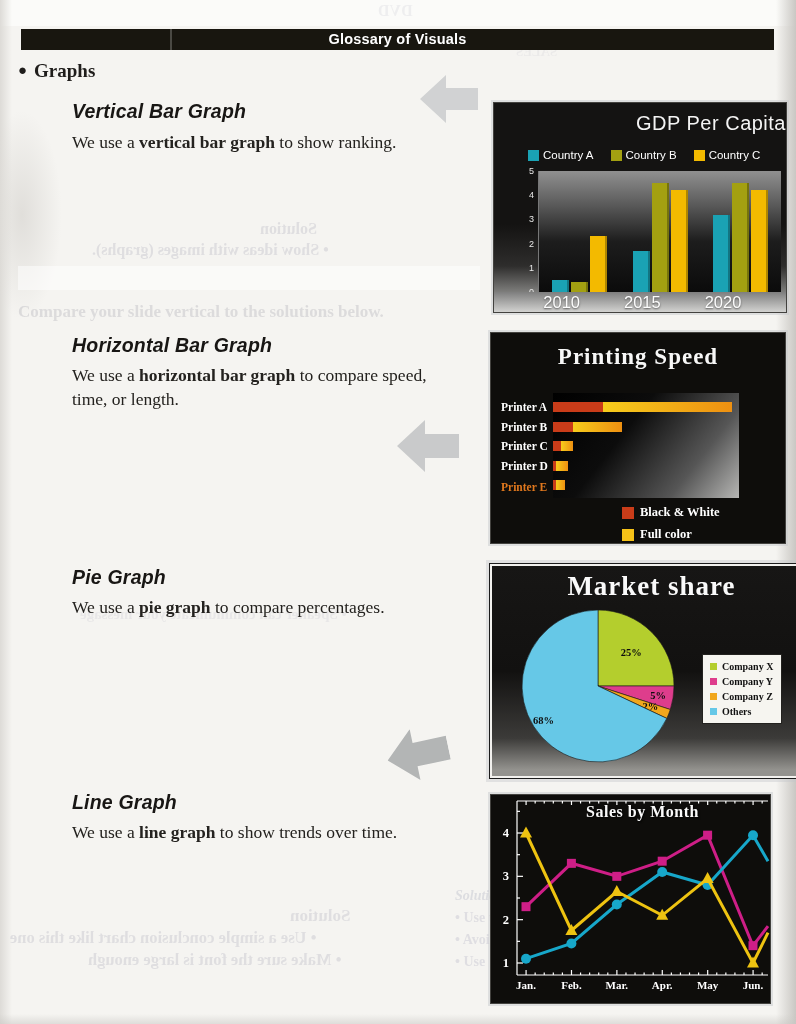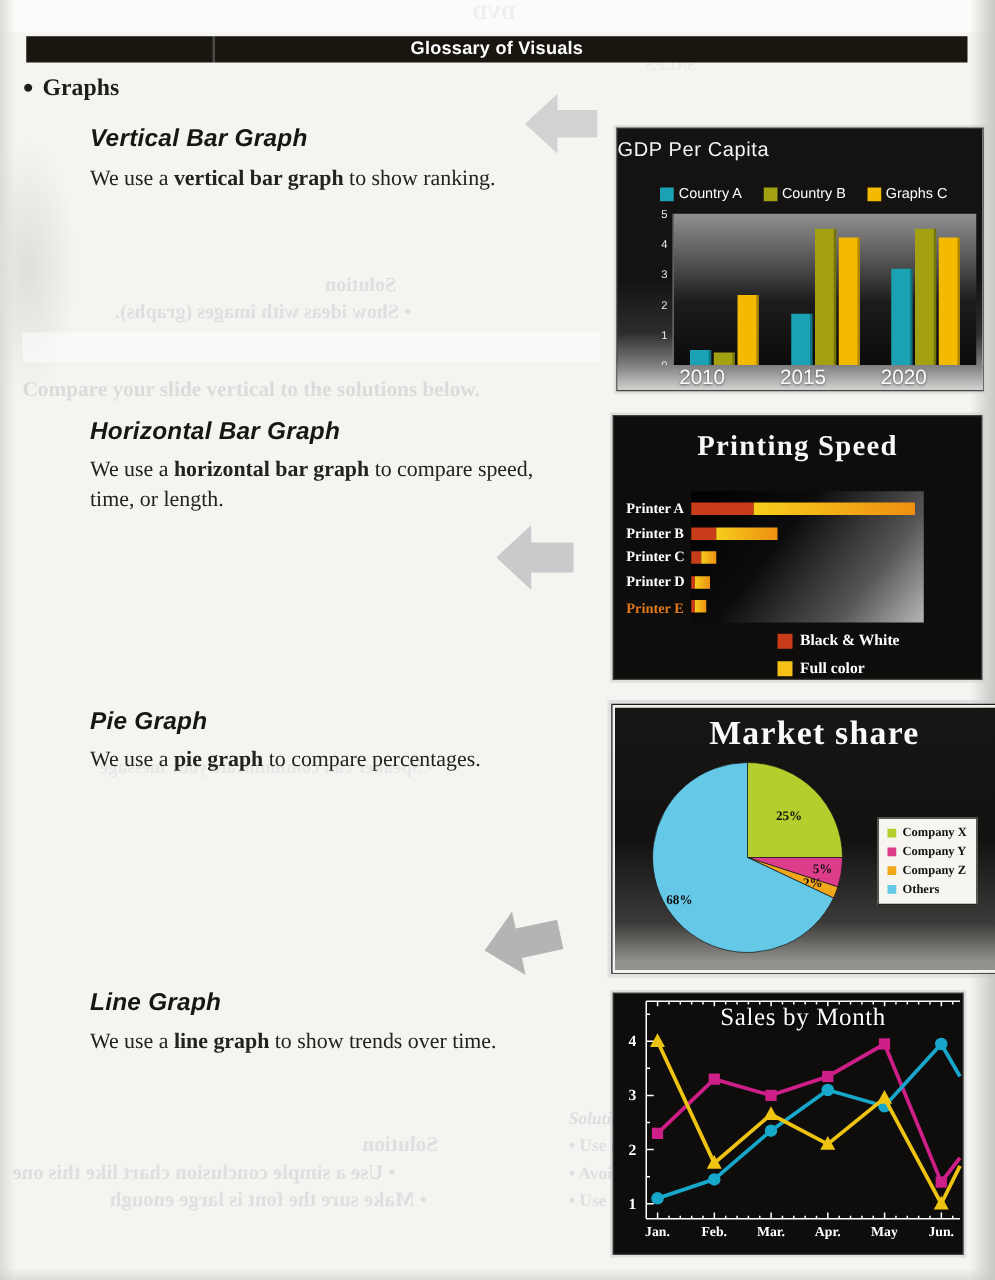--- a/index.html
+++ b/index.html
@@ -36,22 +36,22 @@
   .sec-heading{left:72px;font-family:"Liberation Sans",sans-serif;font-style:italic;
     font-weight:bold;font-size:19.5px;color:#181614;letter-spacing:.2px;}
   .sec-body{left:72px;font-size:17.5px;line-height:24px;color:#24221f;margin:0;}
 
   
   .panel{position:absolute;background:#0e0d0b;
     box-shadow:0 0 0 1px #43423f,0 0 0 3px rgba(196,198,202,.45);}
 
   
   #p1{background:linear-gradient(180deg,#141312 0%,#141312 58%,#2e2d2c 78%,#8e8e8c 93%,#b7b7b5 100%);}
-  .p1-title{left:0;top:9px;width:100%;text-align:left;color:#f4f4f4;
-    font-family:"Liberation Sans",sans-serif;font-size:16px;letter-spacing:.5px;}
+  .p1-title{left:0;top:9px;width:100%;text-align:right;color:#f4f4f4;
+    font-family:"Liberation Sans",sans-serif;font-size:20px;letter-spacing:.5px;}
   .p1-legend{left:34px;top:46px;display:flex;gap:17px;}
   .legend-item{display:flex;align-items:center;gap:4px;}
   .p1-legend .swatch{width:11px;height:11px;display:inline-block;}
   .p1-legend .lbl{color:#fff;font-family:"Liberation Sans",sans-serif;font-size:11.5px;}
   .p1-plot{left:44px;top:68px;width:242px;height:121px;
     background:linear-gradient(180deg,#909090 0%,#5a5a5a 28%,#1d1d1d 58%,#0b0b0b 100%);
     border-left:1px solid #777;border-bottom:1px solid #c2c2c2;}
   .p1-bar{position:absolute;bottom:0;border-right:2px solid rgba(0,0,0,.28);box-sizing:border-box;}
   .p1-ytick{position:absolute;left:18px;width:22px;text-align:right;color:#e8e8e8;
     font-family:"Liberation Sans",sans-serif;font-size:9px;}
@@ -80,21 +80,21 @@
     font-weight:bold;font-size:27px;letter-spacing:1px;}
   .p3-legend{left:210px;top:88px;width:80px;height:70px;background:#f6f5f0;
     border:1px solid #23221f;display:flex;flex-direction:column;justify-content:space-evenly;
     box-sizing:border-box;padding:2px 0 2px 7px;}
   .p3-legend .row{display:flex;align-items:center;gap:5px;}
   .p3-legend .swatch{width:7px;height:7px;}
   .p3-legend .lbl{font-weight:bold;font-size:10px;color:#111;white-space:nowrap;}
 
   
   .p4-title{left:26px;top:8px;width:251px;text-align:center;color:#fafafa;
-    font-weight:normal;font-size:20px;letter-spacing:.5px;text-shadow:1px 1px 2px #000;}
+    font-weight:bold;font-size:16px;letter-spacing:.5px;text-shadow:1px 1px 2px #000;}
 </style>
 </head>
 <body>
 
 <div class="abs page-top-strip"></div>
 <div class="abs left-blotch"></div>
 <div class="abs page-right-shade"></div>
 <div class="abs page-left-shade"></div>
 <div class="abs page-bottom-shade"></div>
 
@@ -150,21 +150,21 @@
     <div class="legend-item">
         <span class="swatch" style="background: rgb(26, 162, 180);"></span>
         <span class="lbl">Country A</span>
       </div>
     <div class="legend-item">
         <span class="swatch" style="background: rgb(163, 160, 17);"></span>
         <span class="lbl">Country B</span>
       </div>
     <div class="legend-item">
         <span class="swatch" style="background: rgb(243, 186, 0);"></span>
-        <span class="lbl">Graphs C</span>
+        <span class="lbl">Country C</span>
       </div>
   </div>
   <div class="abs p1-plot" id="p1plot">
       <div class="p1-bar" style="left: 12.8333px; width: 17px; height: 12.1px; background: rgb(26, 162, 180);"></div>
       <div class="p1-bar" style="left: 31.8333px; width: 17px; height: 9.68px; background: rgb(163, 160, 17);"></div>
       <div class="p1-bar" style="left: 50.8333px; width: 17px; height: 55.66px; background: rgb(243, 186, 0);"></div>
       <div class="p1-bar" style="left: 93.5px; width: 17px; height: 41.14px; background: rgb(26, 162, 180);"></div>
       <div class="p1-bar" style="left: 112.5px; width: 17px; height: 108.9px; background: rgb(163, 160, 17);"></div>
       <div class="p1-bar" style="left: 131.5px; width: 17px; height: 101.64px; background: rgb(243, 186, 0);"></div>
       <div class="p1-bar" style="left: 174.167px; width: 17px; height: 77.44px; background: rgb(26, 162, 180);"></div>

